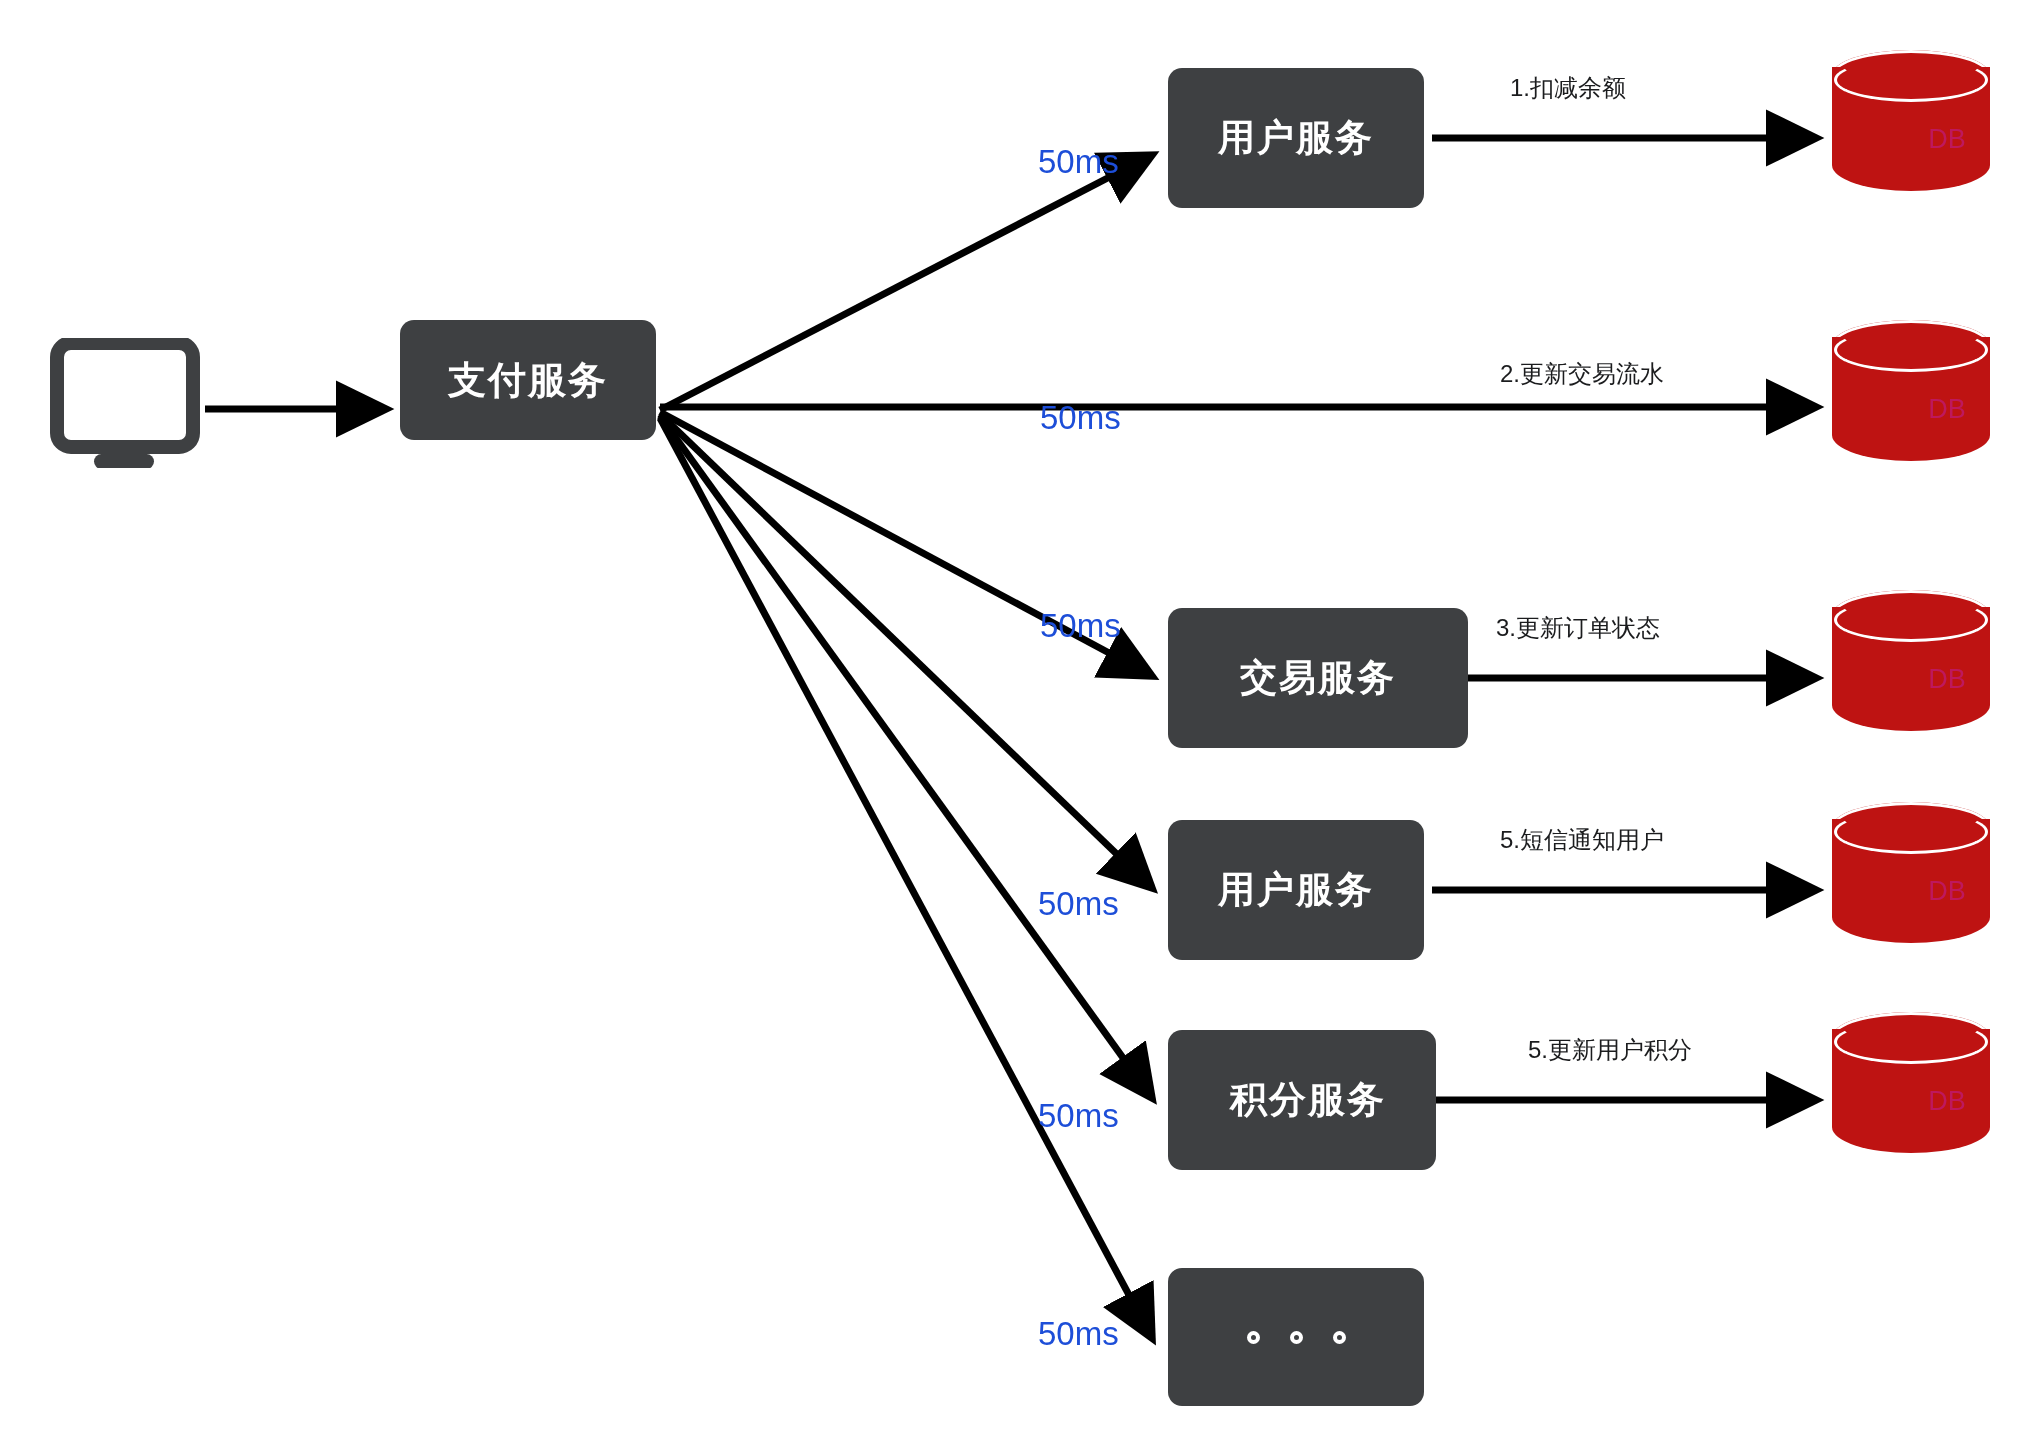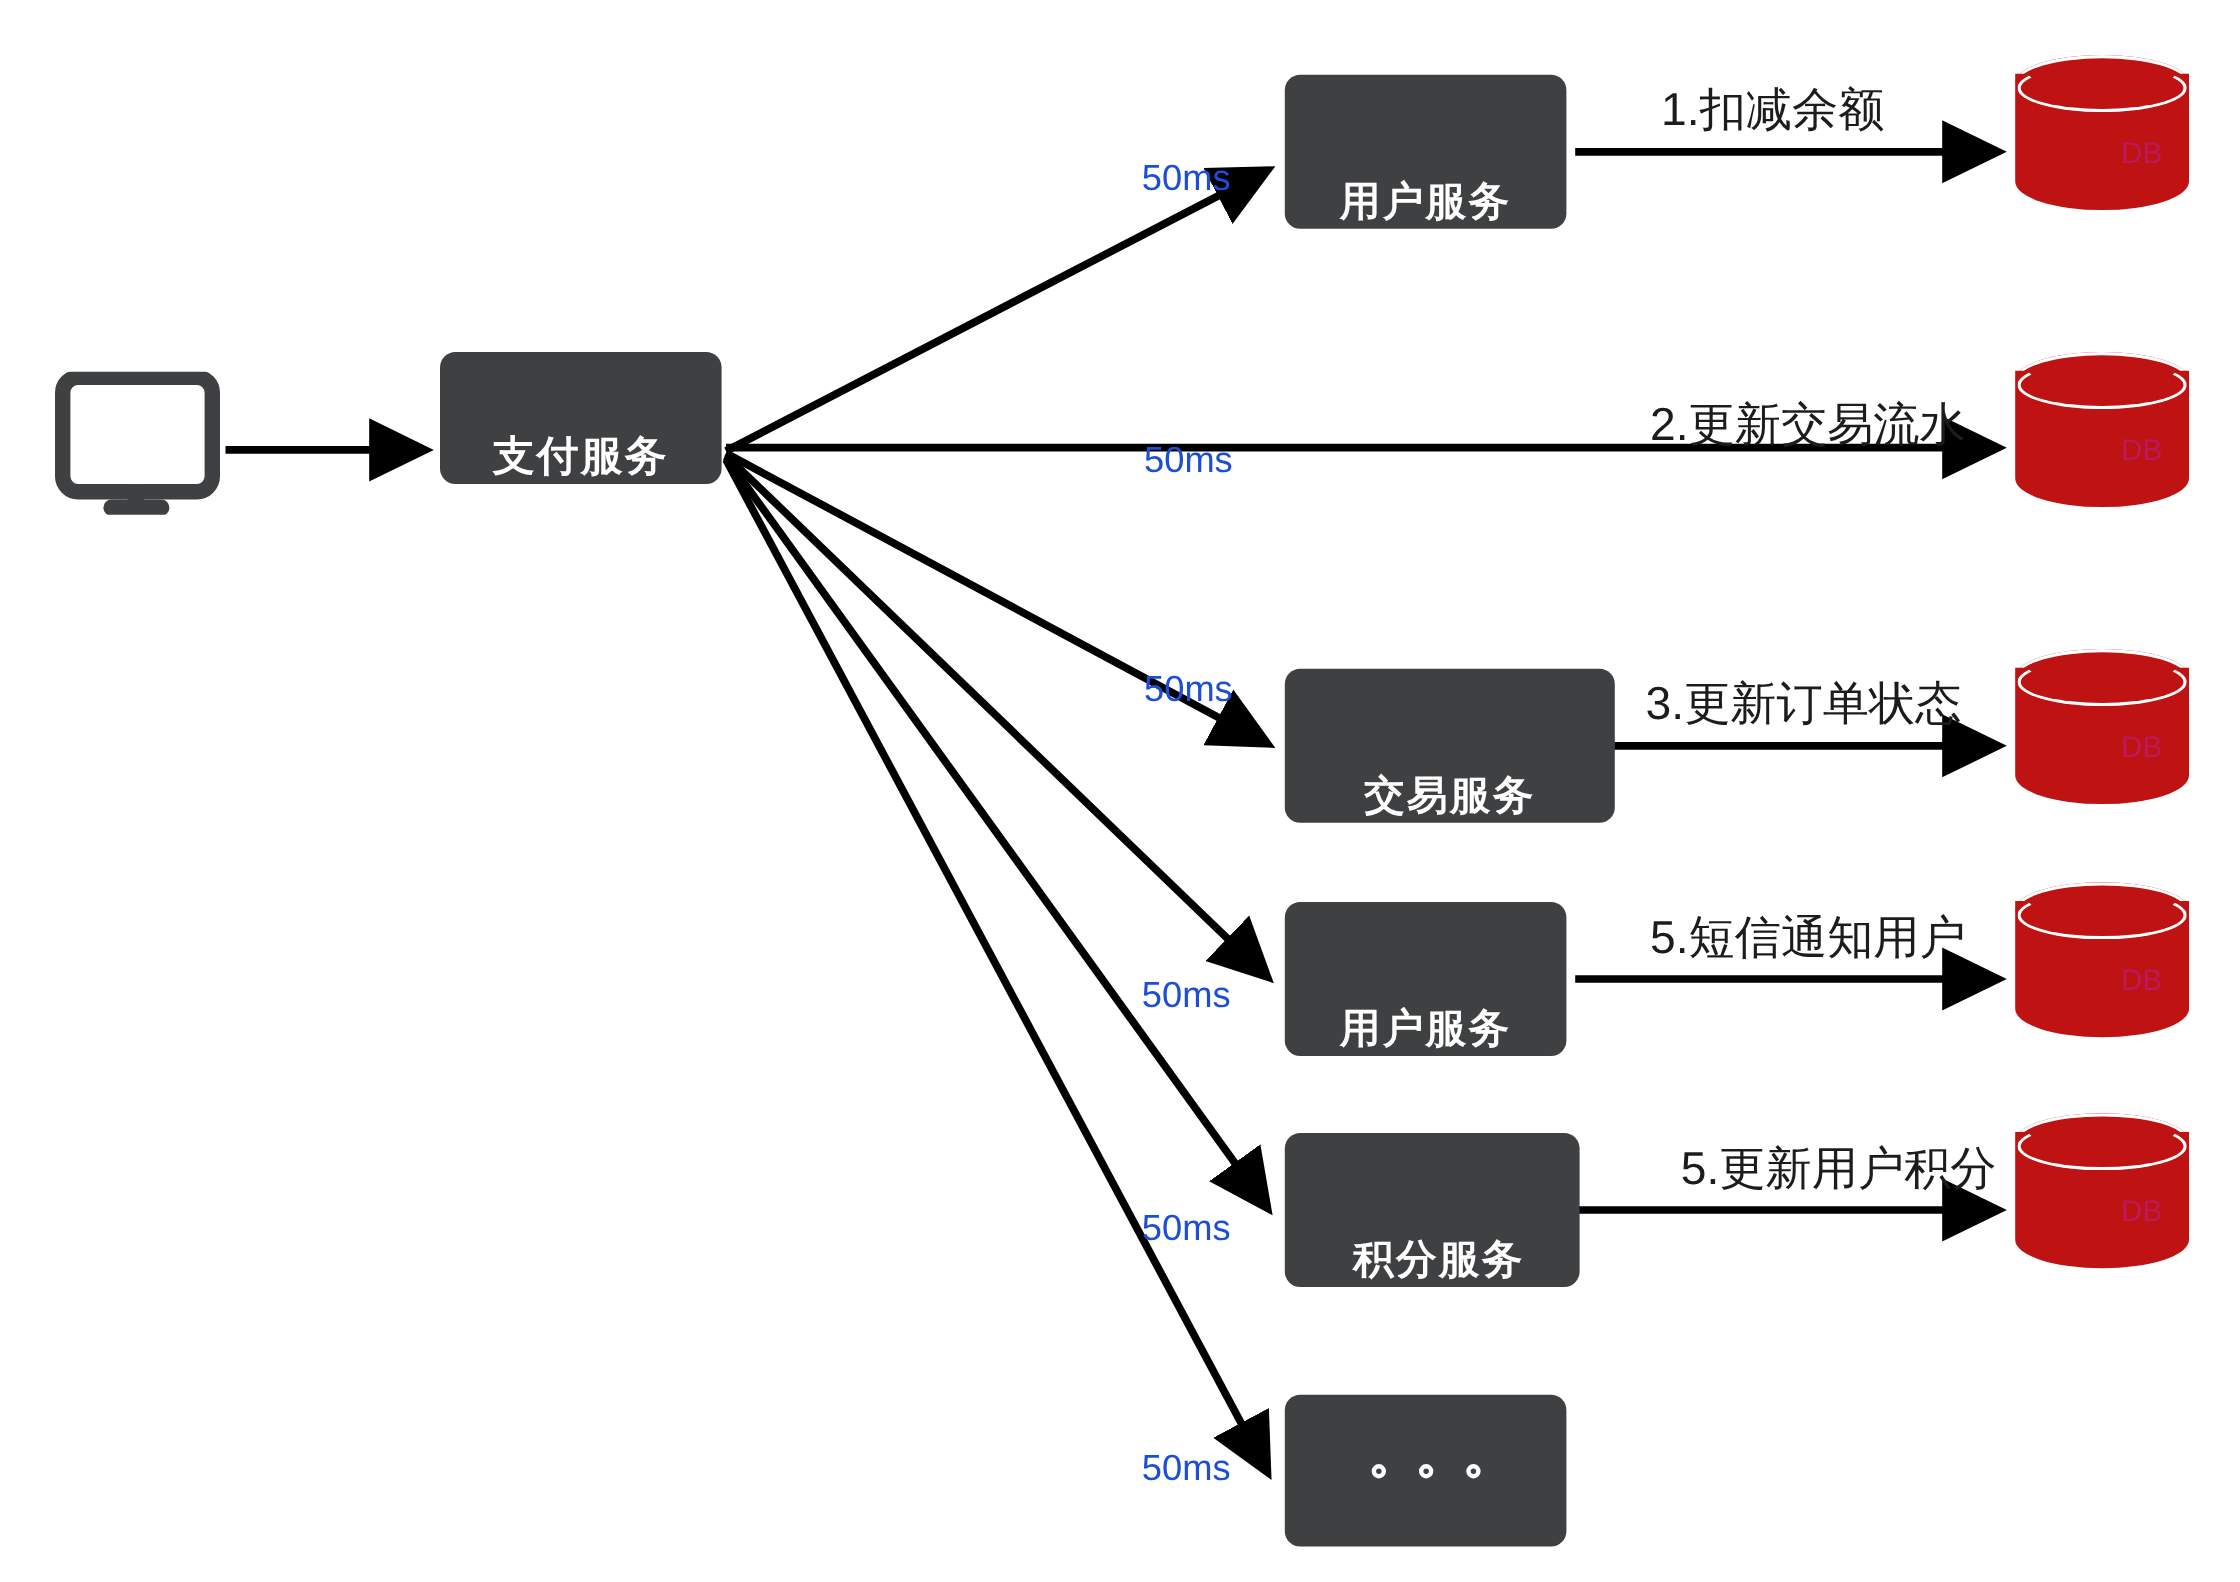--- a/index.html
+++ b/index.html
@@ -20,21 +20,21 @@
     left:0;top:0;
     width:2036px;height:1438px;
     pointer-events:none;
   }
   
   .svc{
     position:absolute;
     background:#3e4042;
     border-radius:14px;
     display:flex;
-    align-items:flex-end;
+    align-items:center;
     justify-content:center;
     color:#ffffff;
     font-weight:bold;
     font-size:37px;
     letter-spacing:2px;
     box-shadow:0 0 0 0 rgba(0,0,0,0);
   }
   .svc.pay{font-size:38px;}
   .dots{
     position:absolute;
@@ -100,21 +100,21 @@
   .lat{
     position:absolute;
     font-size:33px;
     color:#1d4ed8;
     font-family:Liberation Sans, sans-serif;
     white-space:nowrap;
     margin-top:37px;
   }
   .dblabel{
     position:absolute;
-    font-size:42px;
+    font-size:24px;
     color:#1b1c1e;
     font-family:"Liberation Sans","DejaVu Sans",sans-serif;
     white-space:nowrap;
   }
 </style>
 </head>
 <body>
 
 <div id="stage">
 

